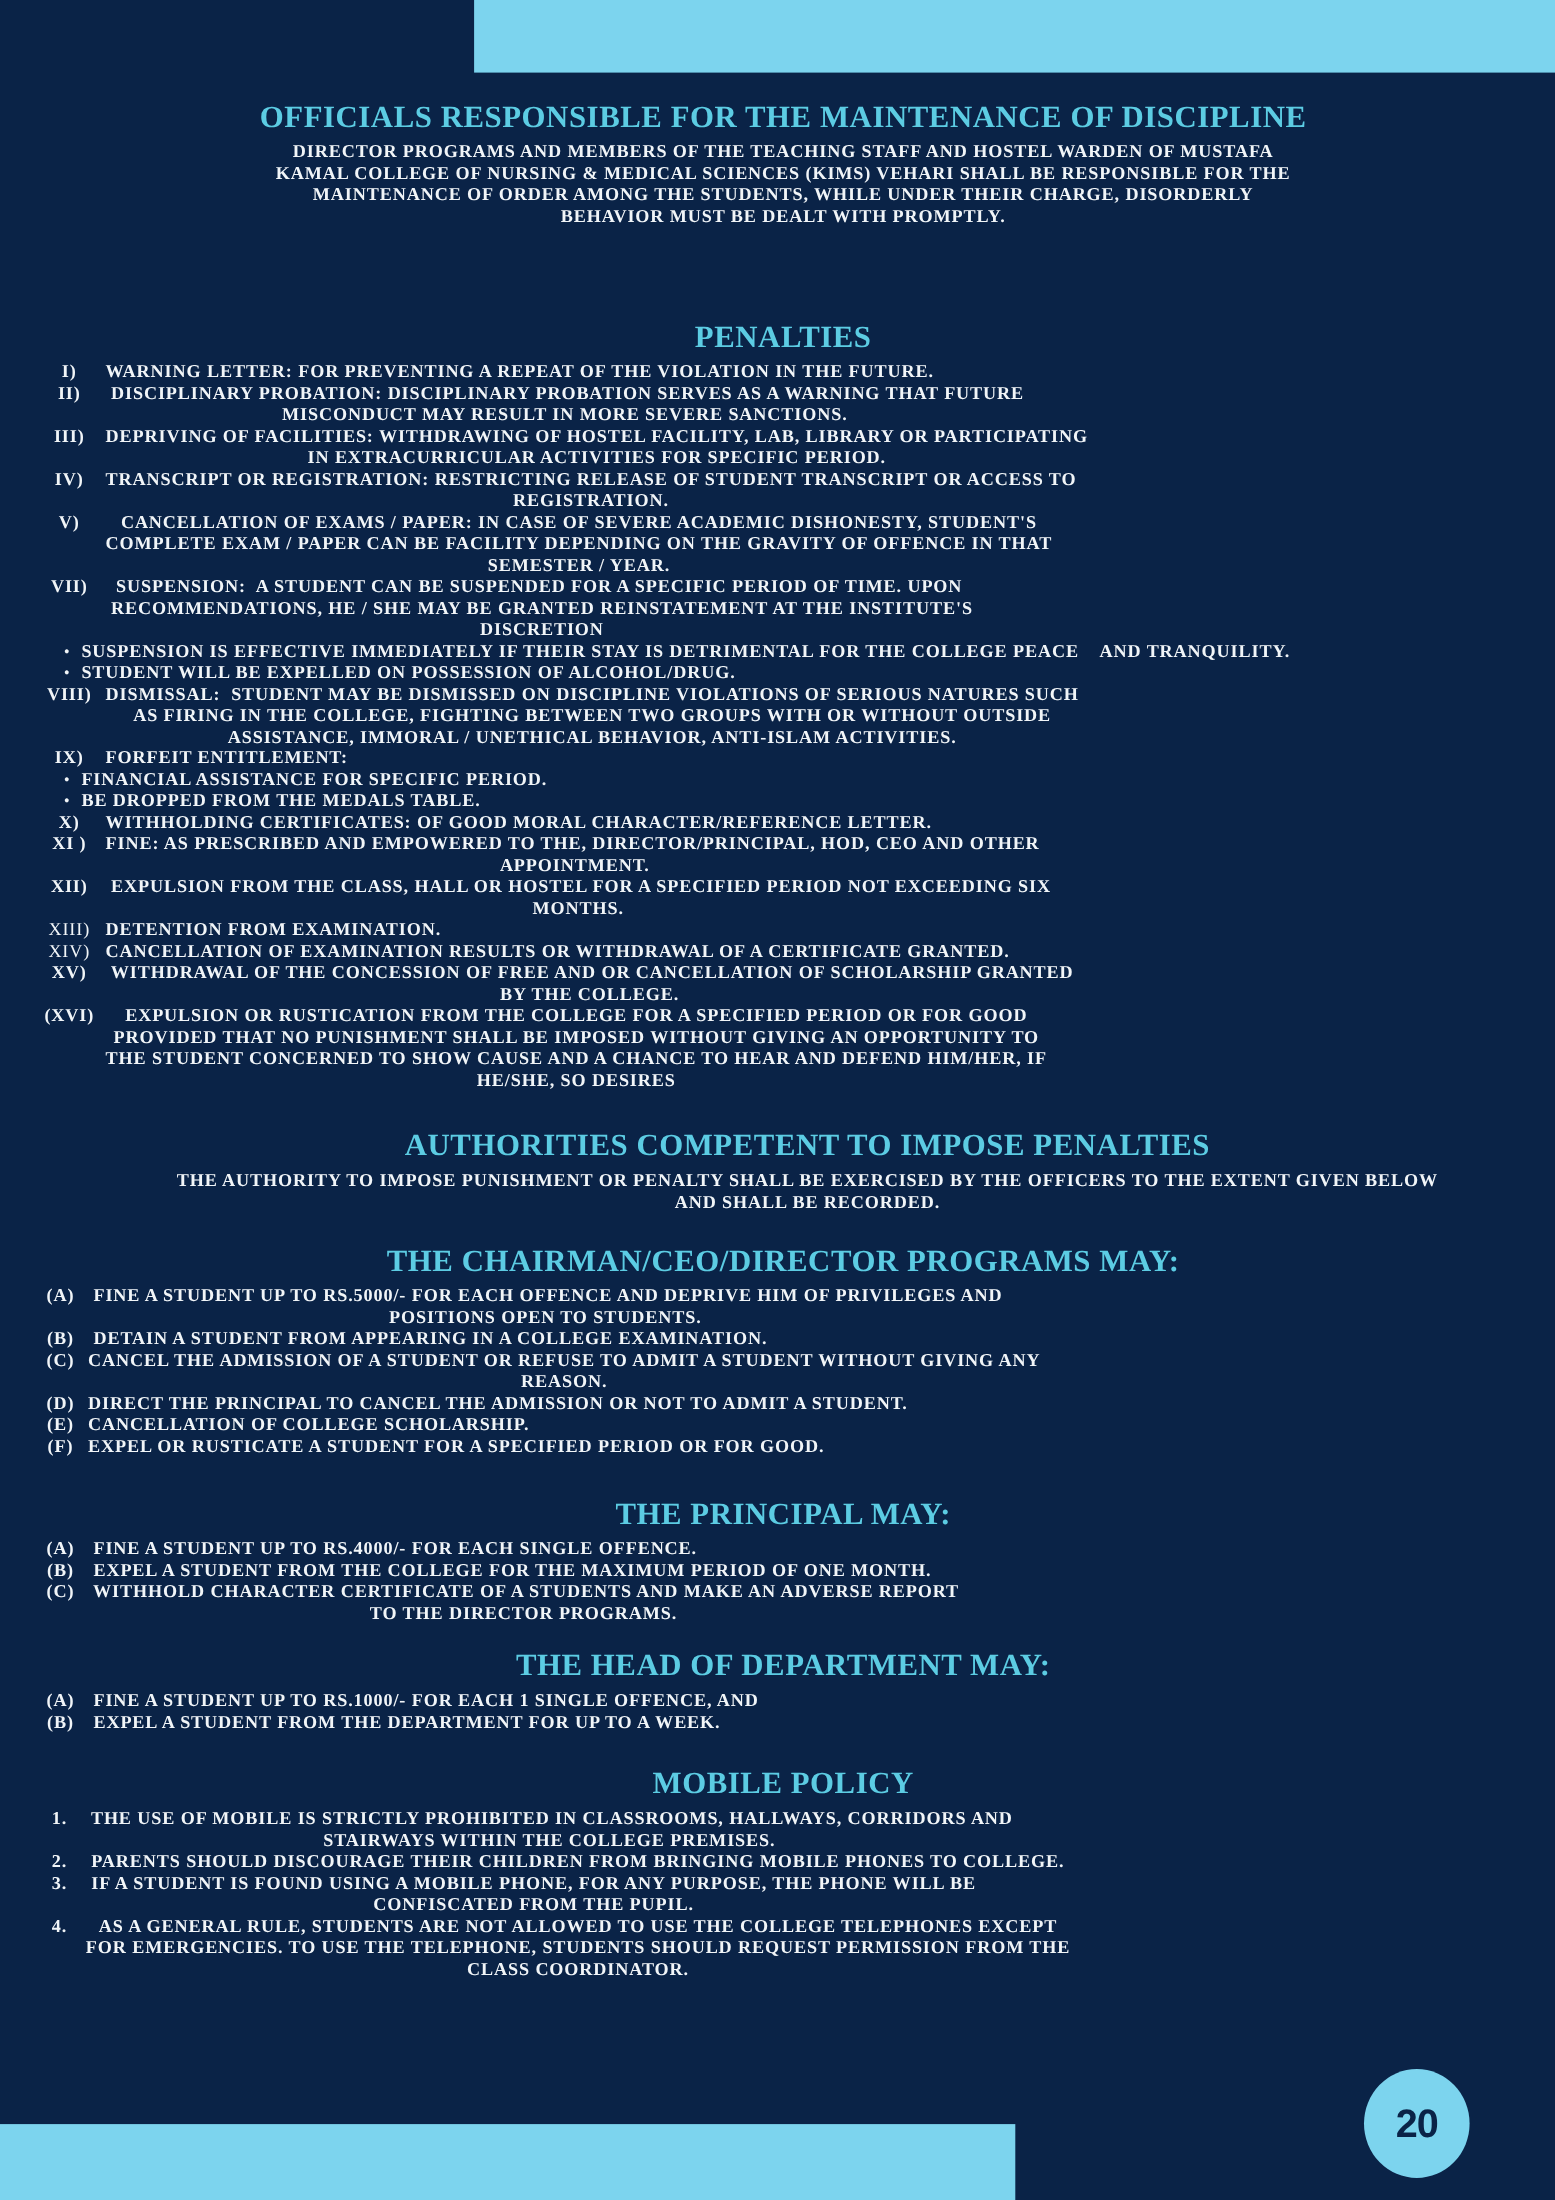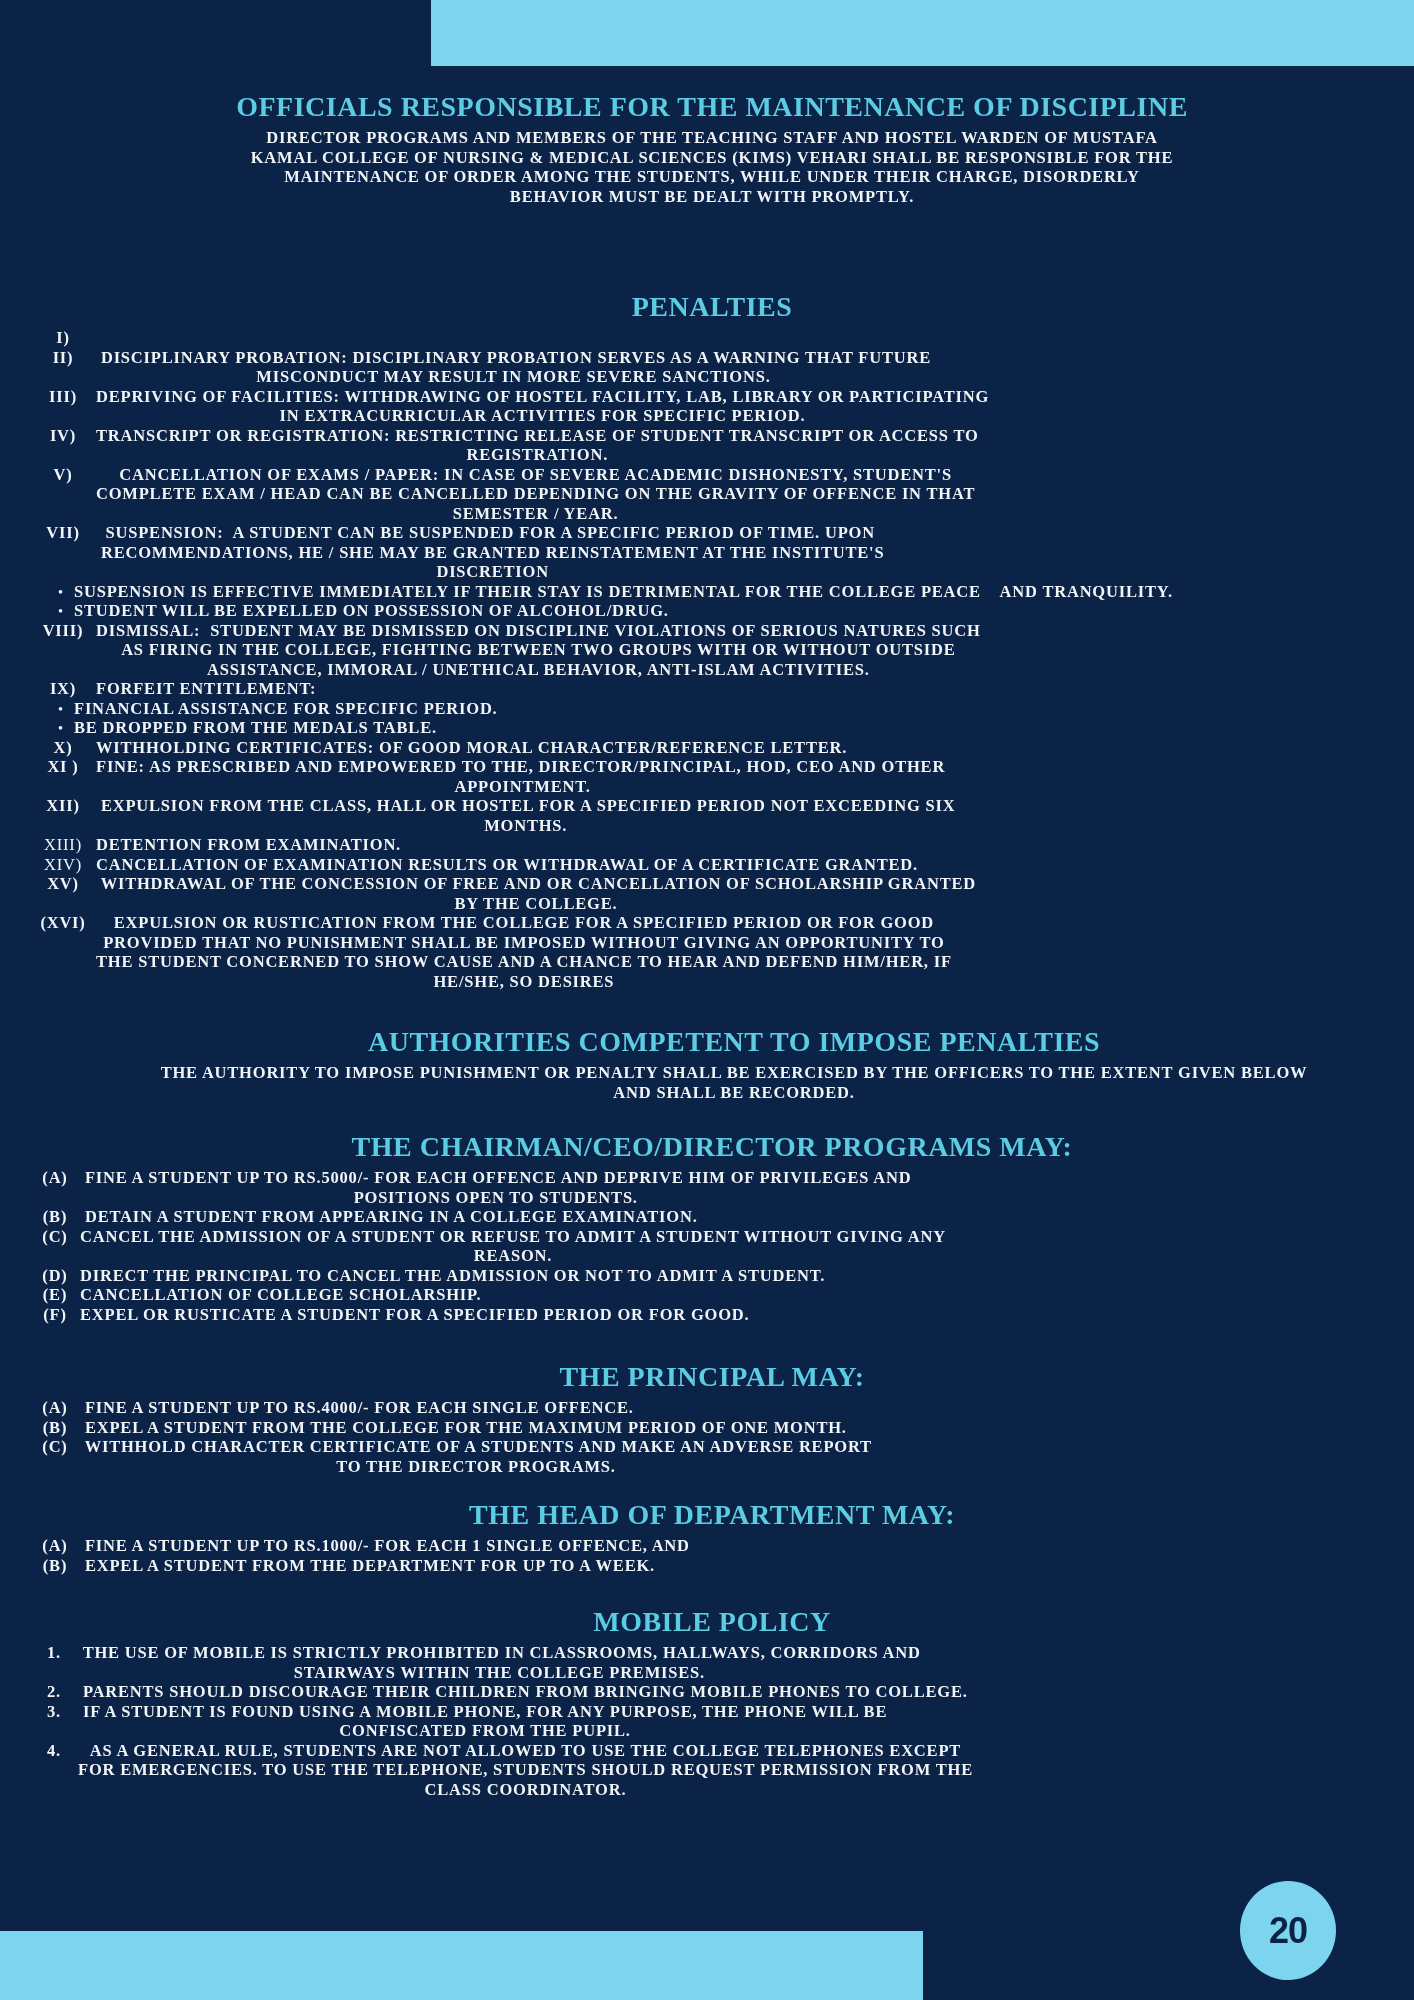--- a/index.html
+++ b/index.html
@@ -91,20 +91,23 @@
             <div class="line">KAMAL COLLEGE OF NURSING &amp; MEDICAL SCIENCES (KIMS) VEHARI SHALL BE RESPONSIBLE FOR THE</div>
             <div class="line">MAINTENANCE OF ORDER AMONG THE STUDENTS, WHILE UNDER THEIR CHARGE, DISORDERLY</div>
             <div class="line">BEHAVIOR MUST BE DEALT WITH PROMPTLY.</div>
           </div>
         </div>
       </section>
       <section class="section">
         <h2 class="heading">PENALTIES</h2>
         <div class="row row-roman">
           <span class="marker">I)</span>
+          <div class="lines">
+            <div class="line">WARNING LETTER: FOR PREVENTING A REPEAT OF THE VIOLATION IN THE FUTURE.</div>
+          </div>
         </div>
         <div class="row row-roman">
           <span class="marker">II)</span>
           <div class="lines">
             <div class="line"> DISCIPLINARY PROBATION: DISCIPLINARY PROBATION SERVES AS A WARNING THAT FUTURE</div>
             <div class="line">MISCONDUCT MAY RESULT IN MORE SEVERE SANCTIONS.</div>
           </div>
         </div>
         <div class="row row-roman">
           <span class="marker">III)</span>
@@ -117,21 +120,21 @@
           <span class="marker">IV)</span>
           <div class="lines">
             <div class="line">TRANSCRIPT OR REGISTRATION: RESTRICTING RELEASE OF STUDENT TRANSCRIPT OR ACCESS TO</div>
             <div class="line">REGISTRATION.</div>
           </div>
         </div>
         <div class="row row-roman">
           <span class="marker">V)</span>
           <div class="lines">
             <div class="line">CANCELLATION OF EXAMS / PAPER: IN CASE OF SEVERE ACADEMIC DISHONESTY, STUDENT'S</div>
-            <div class="line">COMPLETE EXAM / HEAD CAN BE CANCELLED DEPENDING ON THE GRAVITY OF OFFENCE IN THAT</div>
+            <div class="line">COMPLETE EXAM / PAPER CAN BE FACILITY DEPENDING ON THE GRAVITY OF OFFENCE IN THAT</div>
             <div class="line">SEMESTER / YEAR.</div>
           </div>
         </div>
         <div class="row row-roman">
           <span class="marker">VII)</span>
           <div class="lines">
             <div class="line">SUSPENSION:  A STUDENT CAN BE SUSPENDED FOR A SPECIFIC PERIOD OF TIME. UPON</div>
             <div class="line"> RECOMMENDATIONS, HE / SHE MAY BE GRANTED REINSTATEMENT AT THE INSTITUTE'S</div>
             <div class="line"> DISCRETION</div>
           </div>

